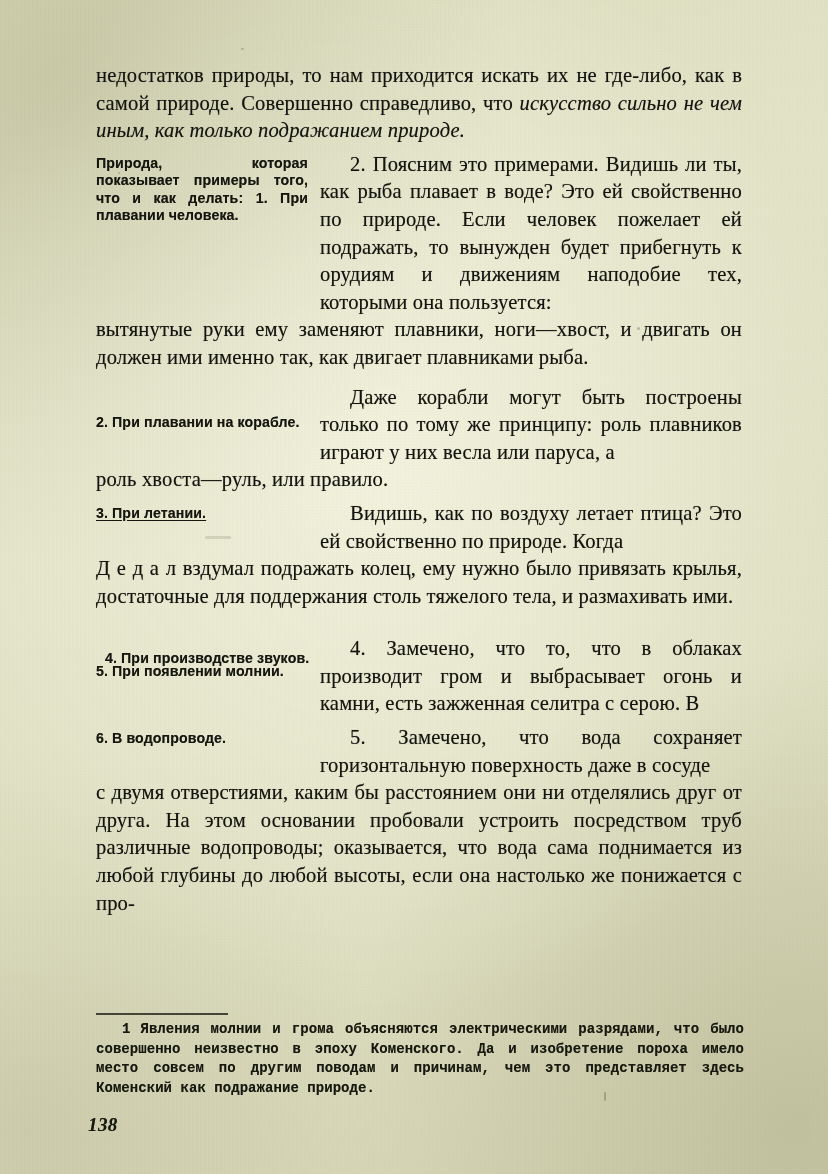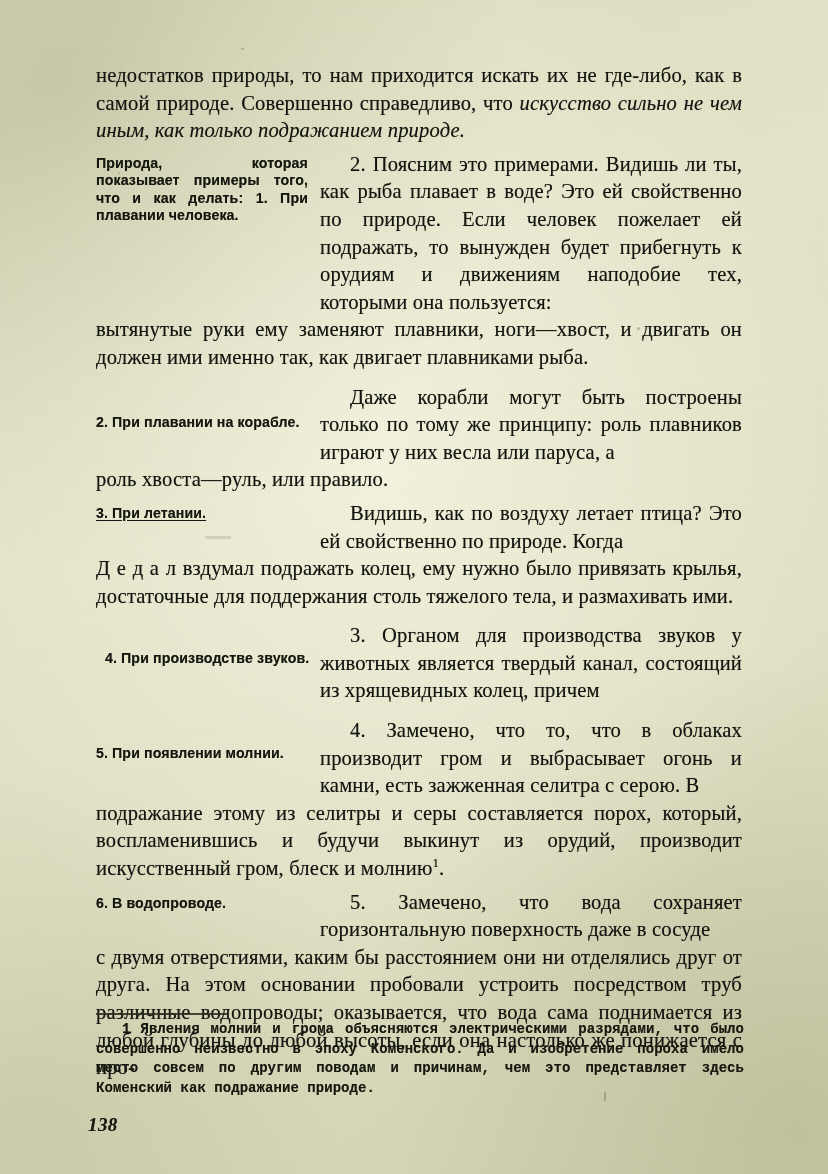--- a/index.html
+++ b/index.html
@@ -201,32 +201,30 @@
       <p class="para shift indent">Видишь, как по воздуху летает птица? Это ей свойственно по природе. Когда</p>
     </div>
     <p class="para full">Д е д а л вздумал подражать колец, ему нужно было привязать крылья, достаточные для поддержания столь тяжелого тела, и размахивать ими.</p>
 
     <div class="gap-md"></div>
 
     <div class="with-note">
       <div class="note" style="top:28px;margin-left:9px;">
         <span class="note-indent">4. При производстве звуков.</span>
       </div>
-      <p class="para shift indent">3. Органом для производства звуков у животных является твердый канал, состоящий из хрящевидных колец, причем</p>
     </div>
 
     <div class="gap-md"></div>
 
     <div class="with-note">
       <div class="note" style="top:28px;">
         <span class="note-indent">5. При появлении молнии.</span>
       </div>
       <p class="para shift indent">4. Замечено, что то, что в облаках производит гром и выбрасывает огонь и камни, есть зажженная селитра с серою. В</p>
     </div>
-    <p class="para full"><span>подражание этому из селитры и серы составляется порох, который, воспламенившись и будучи выкинут из орудий, производит искусственный гром, блеск и молнию</span><sup>1</sup><span>.</span></p>
 
     <div class="gap-sm"></div>
 
     <div class="with-note">
       <div class="note" style="top:6px;">
         <span>6. В водопроводе.</span>
       </div>
       <p class="para shift indent">5. Замечено, что вода сохраняет горизонтальную поверхность даже в сосуде</p>
     </div>
     <p class="para full">с двумя отверстиями, каким бы расстоянием они ни отделялись друг от друга. На этом основании пробовали устроить посредством труб различные водопроводы; оказывается, что вода сама поднимается из любой глубины до любой высоты, если она настолько же понижается с про-</p>

